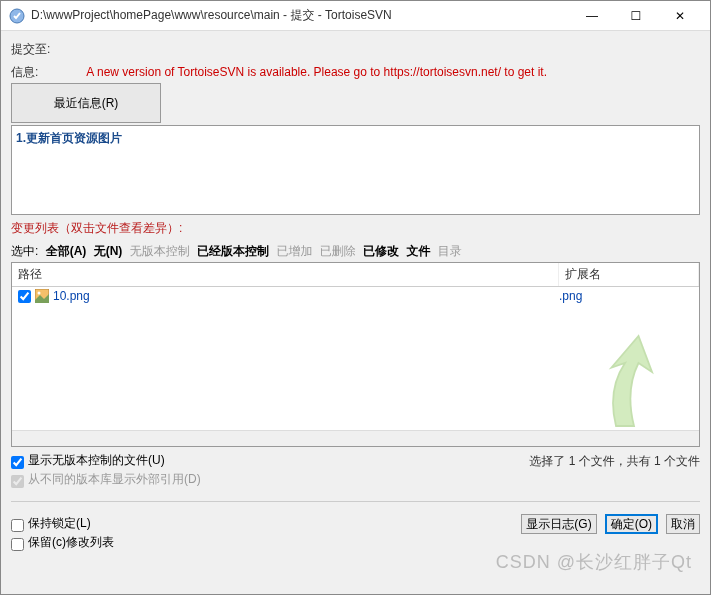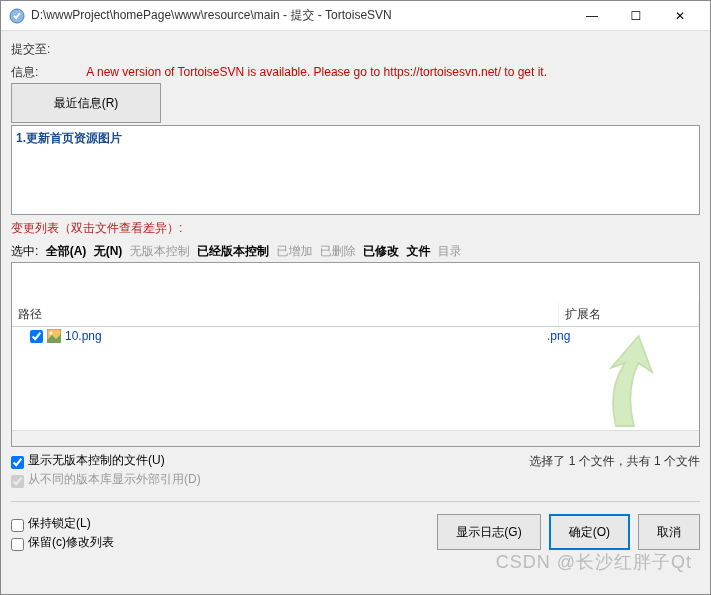--- a/index.html
+++ b/index.html
@@ -17,36 +17,36 @@
 .notice { color: #c00; font-size: 12px; flex: 1; text-align: left; padding-left: 40px; }
 .recent-btn { width: 150px; height: 40px; background: #e8e8e8; border: 1px solid #999; cursor: pointer; }
 .msg-box { width: 100%; height: 90px; border: 1px solid #999; background: #fff; margin-top: 2px; padding: 4px; resize: none; color: #1a4b8c; font-weight: bold; }
 .change-label { margin-top: 2px; color: #b91c1c; }
 .filter-row { padding: 4px 0 2px; }
 .filter-row span { margin-right: 4px; }
 .bold { font-weight: bold; }
 .gray { color: #999; }
 .list-container { border: 1px solid #999; background: #fff; height: 185px; overflow: auto; position: relative; }
 .list-header { display: flex; border-bottom: 1px solid #ccc; background: #fff; position: sticky; top: 0; }
-.list-header .col { padding: 3px 6px; border-right: 1px solid #eee; color: #333; margin-top: 40px; }
+.list-header .col { padding: 3px 6px; border-right: 1px solid #eee; color: #333; }
 .col-path { flex: 1; min-width: 400px; }
 .col-ext { width: 140px; }
-.list-row { display: flex; align-items: center; padding: 2px 18px; }
+.list-row { display: flex; align-items: center; padding: 2px 6px; }
 .list-row .col-path { display: flex; align-items: center; gap: 4px; }
 .file-link { color: #0645ad; }
 .ext-val { color: #0645ad; width: 140px; padding-left: 6px; }
 .arrow-bg { position: absolute; right: 20px; bottom: 10px; width: 90px; height: 110px; opacity: 0.5; }
 .scrollbar-h { height: 16px; background: #f0f0f0; border-top: 1px solid #ddd; position: absolute; bottom: 0; left: 0; right: 0; }
 .opts-row { display: flex; justify-content: space-between; padding: 4px 0; align-items: flex-start; }
 .checkbox-line { display: flex; align-items: flex-end; gap: 4px; padding: 1px 0; }
 .status-text { color: #333; padding-top: 2px; }
 .divider { border-top: 1px solid #ccc; margin: 8px 0; }
 .bottom-row { display: flex; justify-content: space-between; align-items: flex-start; padding-top: 4px; }
 .btn-group { display: flex; gap: 8px; }
-.dlg-btn { height: 36px; padding: 0 18px; border: 1px solid #999; background: #e8e8e8; cursor: pointer; }
+.dlg-btn { height: 20px; padding: 0 4px; border: 1px solid #999; background: #e8e8e8; cursor: pointer; }
 .dlg-btn.primary { border: 2px solid #0078d7; }
 .watermark { position: absolute; right: 18px; bottom: 20px; color: #bbb; font-size: 18px; pointer-events: none; letter-spacing: 1px; }
 input[type=checkbox] { margin: 0; }
 </style>
 </head>
 <body>
 
 <div class="window">
   <div class="titlebar">
     <svg class="title-icon" viewBox="0 0 16 16">

